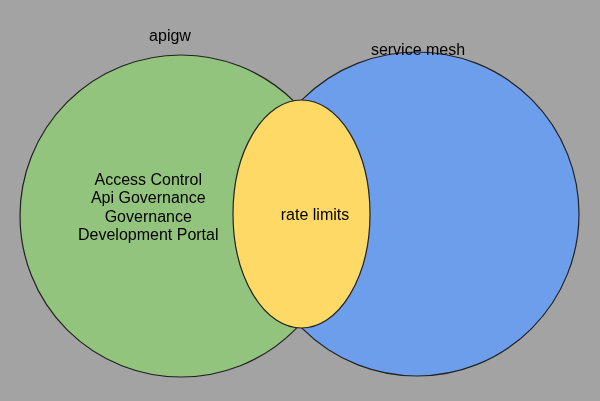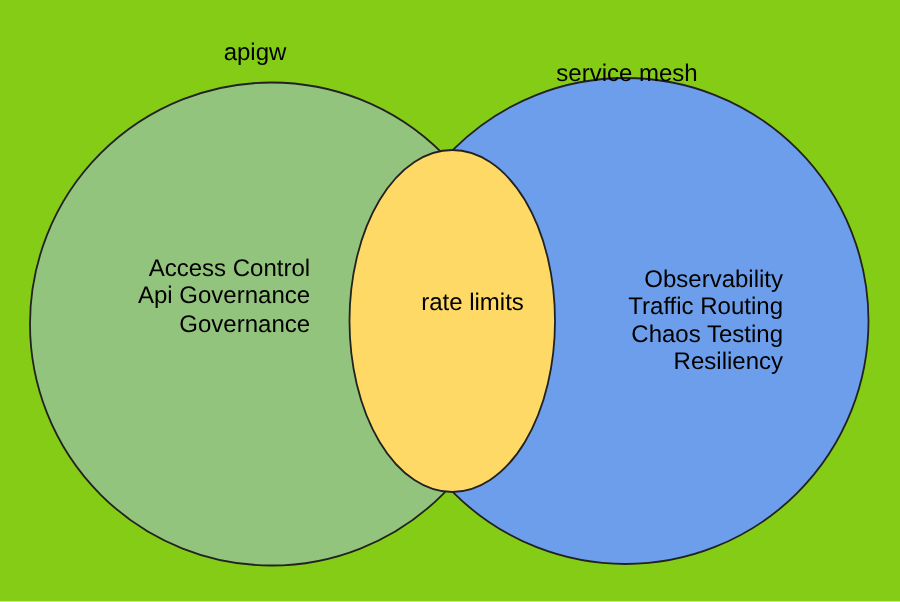--- a/index.html
+++ b/index.html
@@ -4,21 +4,21 @@
 <style>
   html, body {
     margin: 0;
     padding: 0;
     background: #ffffff;
   }
   .canvas {
     position: relative;
     width: 600px;
     height: 401px;
-    background: #84cc16;
+    background: #a3a3a3;
     font-family: "Liberation Sans", sans-serif;
     color: #000000;
     overflow: hidden;
   }
   .canvas svg {
     position: absolute;
     left: 0;
     top: 0;
   }
   .txt {
@@ -26,32 +26,32 @@
     font-size: 16px;
     line-height: 18.4px;
     white-space: nowrap;
   }
   .set-title {
     transform: translateX(-50%);
   }
   .title-left  { left: 170px; top: 27px; }
   .title-right { left: 418px; top: 41px; }
   .left-list {
-    left: 92px;
+    left: 78px;
     top: 171px;
-    text-align: right;
+    text-align: center;
   }
   .right-list {
     right: 78px;
     top: 178px;
     text-align: right;
   }
   .center-label {
     left: 297px;
-    top: 203px;
+    top: 215px;
     transform: translate(-50%, -50%);
     padding-left: 36px;
   }
 </style>
 </head>
 <body>
 
 <div class="canvas">
 
   <svg width="600" height="401" viewBox="0 0 600 401">
@@ -61,24 +61,19 @@
   </svg>
 
   <div class="txt set-title title-left">apigw</div>
 
   <div class="txt set-title title-right">service mesh</div>
 
   <div class="txt left-list">
     <div>Access Control</div>
     <div>Api Governance</div>
     <div>Governance</div>
+    <div>Development Portal</div>
   </div>
 
-  <div class="txt right-list">
-    <div>Observability</div>
-    <div>Traffic Routing</div>
-    <div>Chaos Testing</div>
-    <div>Resiliency</div>
-  </div>
 
   <div class="txt center-label">rate limits</div>
 
 </div>
 
 </body></html>

